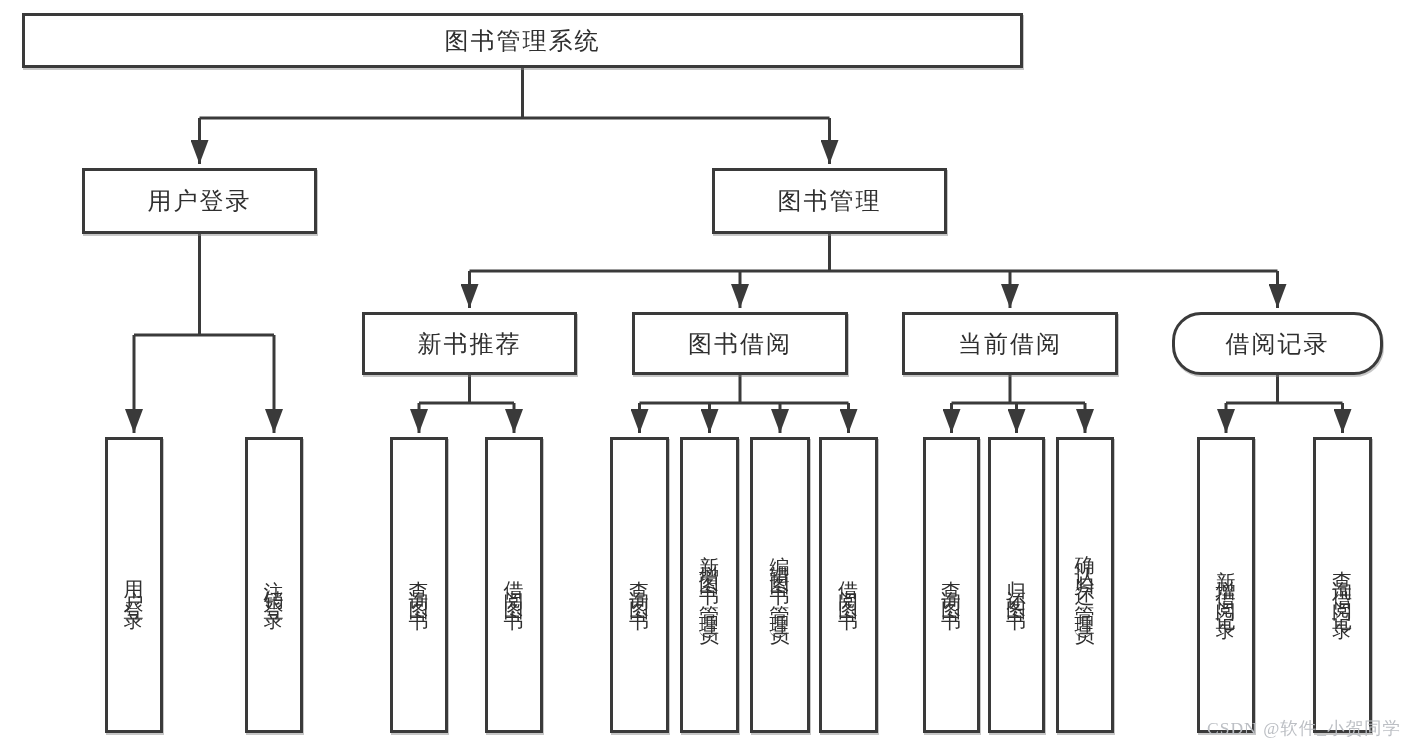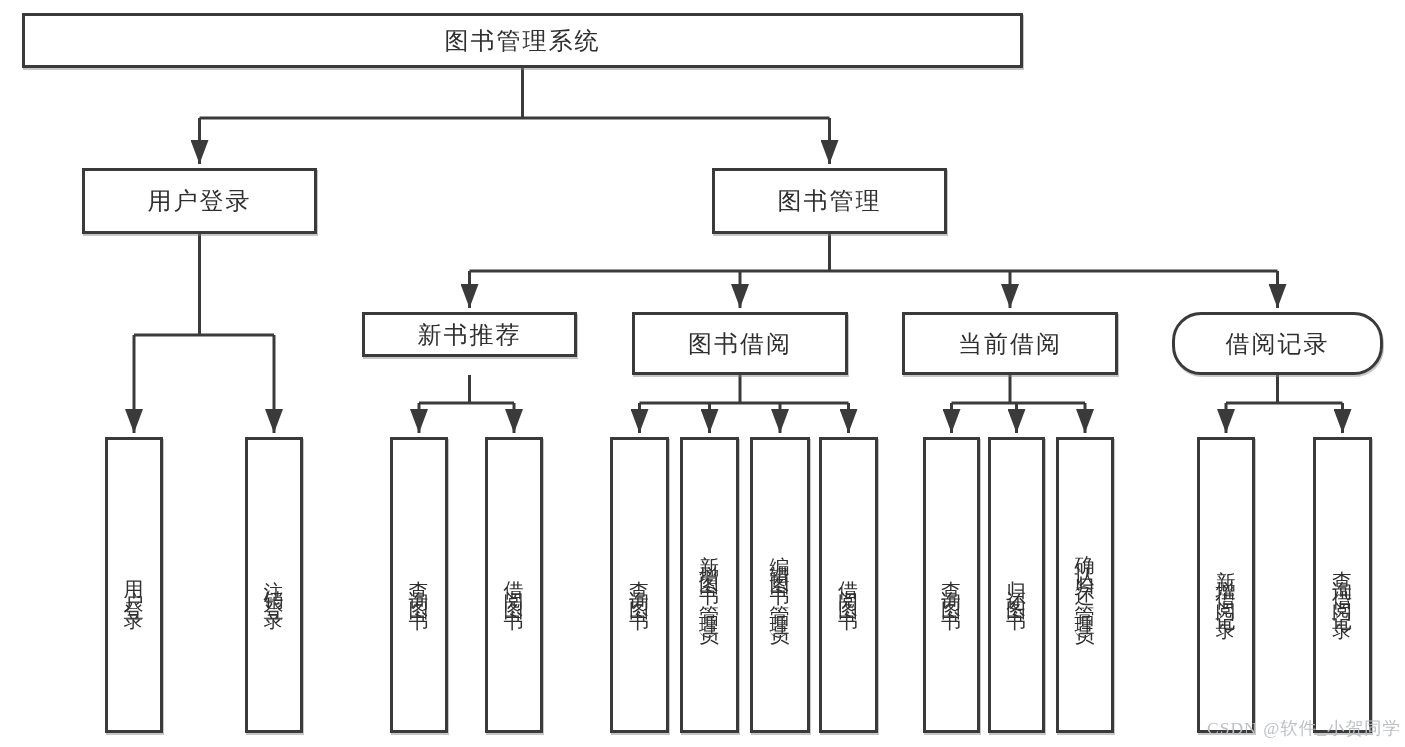--- a/index.html
+++ b/index.html
@@ -104,21 +104,21 @@
       <line x1="1226" y1="403" x2="1226" y2="433" marker-end="url(#arrow)"></line>
       <line x1="1342.5" y1="403" x2="1342.5" y2="433" marker-end="url(#arrow)"></line>
     </g>
   </svg>
 
   <div class="node" style="left:22px;top:13px;width:1001px;height:55px;">图书管理系统</div>
 
   <div class="node" style="left:82px;top:168px;width:235px;height:66px;">用户登录</div>
   <div class="node" style="left:712px;top:168px;width:235px;height:66px;">图书管理</div>
 
-  <div class="node" style="left:362px;top:312px;width:215px;height:45px;">新书推荐</div>
+  <div class="node" style="left:362px;top:312px;width:215px;height:63px;">新书推荐</div>
   <div class="node" style="left:632px;top:312px;width:216px;height:63px;">图书借阅</div>
   <div class="node" style="left:902px;top:312px;width:216px;height:63px;">当前借阅</div>
   <div class="node" style="left:1172px;top:312px;width:211px;height:63px;border-radius:29px;">借阅记录</div>
 
   <div class="leaf" style="left:105px;top:437px;width:58px;height:296px;">
     <span class="vtext">用户登录</span>
   </div>
   <div class="leaf" style="left:245px;top:437px;width:58px;height:296px;">
     <span class="vtext">注销登录</span>
   </div>

